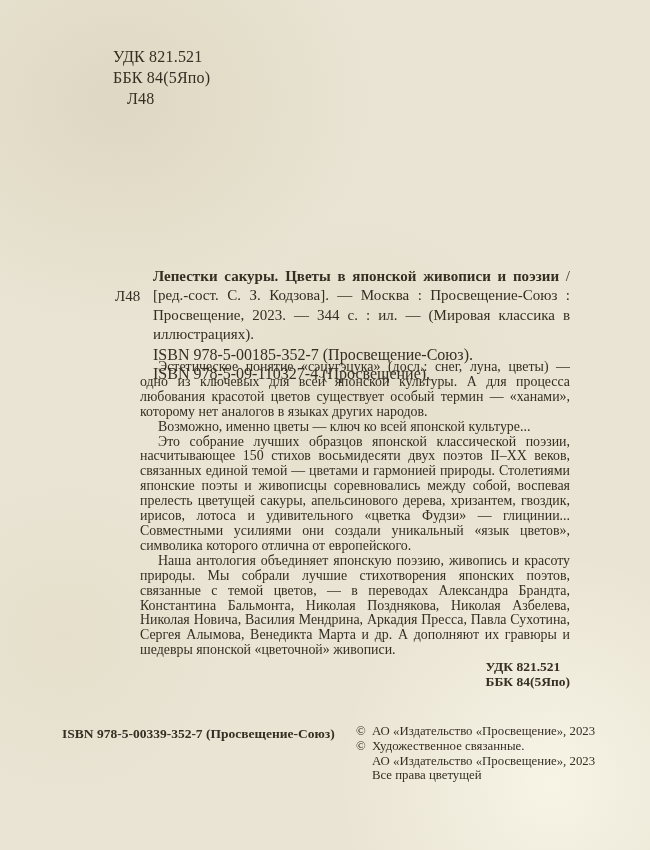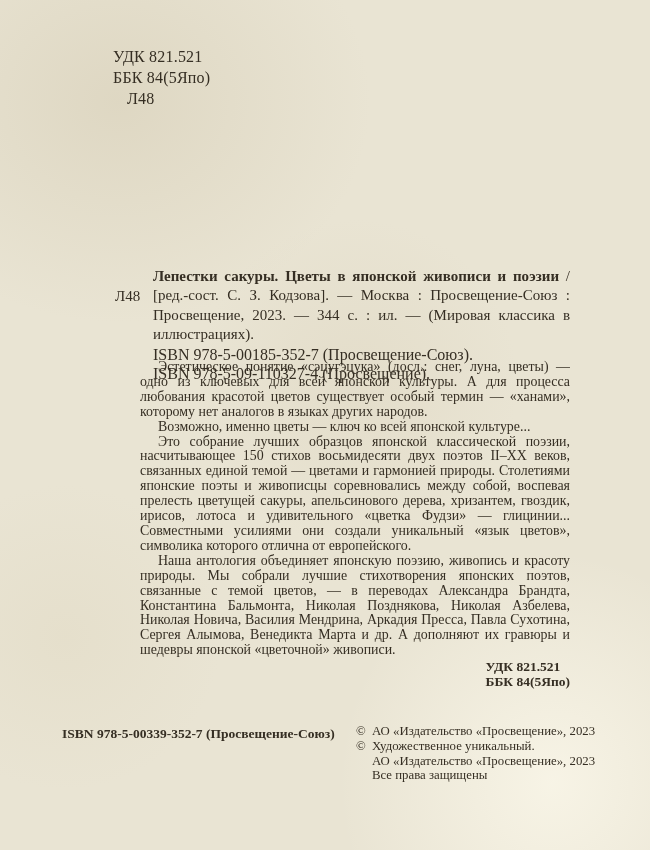--- a/index.html
+++ b/index.html
@@ -108,19 +108,19 @@
     <div>ISBN 978-5-00339-352-7 (Просвещение-Союз)</div>
   </div>
 
   <div class="copyright">
     <div class="hang">
       <span class="csym">©</span>
       <span>АО «Издательство «Просвещение», 2023</span>
     </div>
     <div class="hang">
       <span class="csym">©</span>
-      <span>Художественное уникальный.</span>
+      <span>Художественное связанные.</span>
     </div>
     <div class="indent">АО «Издательство «Просвещение», 2023</div>
-    <div class="indent">Все права защищены</div>
+    <div class="indent">Все права цветущей</div>
   </div>
 
 </div>
 
 </body></html>

